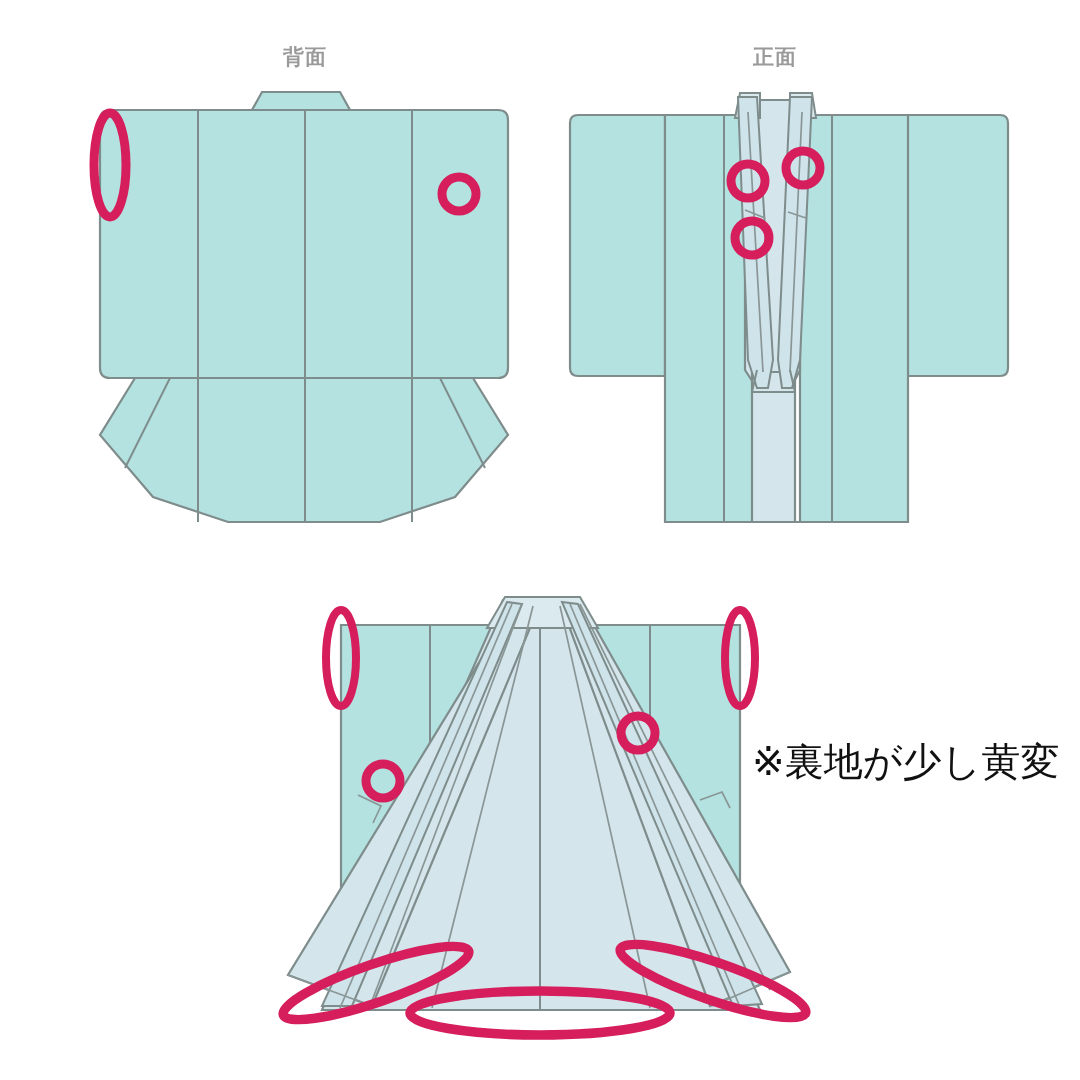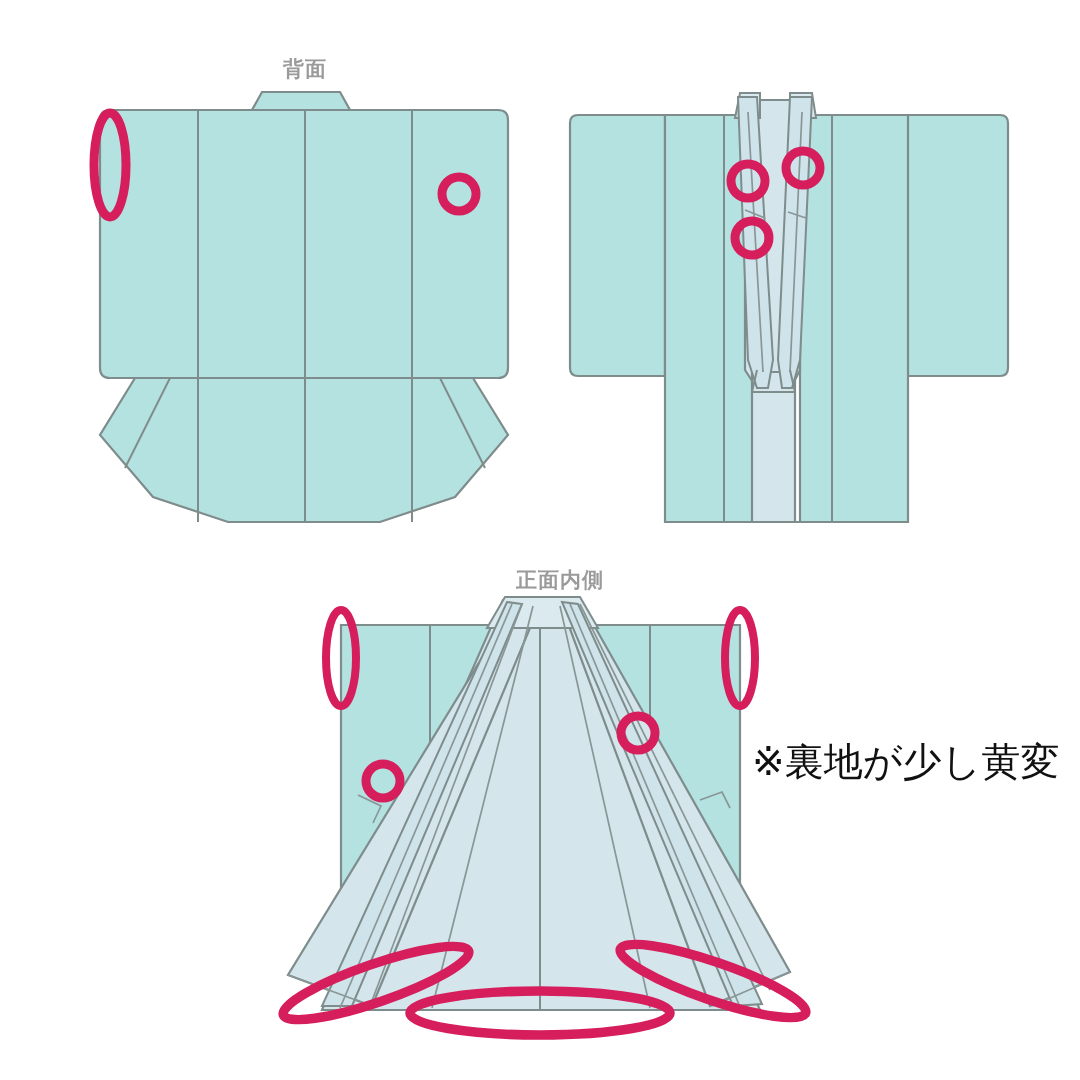--- a/index.html
+++ b/index.html
@@ -23,21 +23,20 @@
   .view-label {
     position: absolute;
     font-family: "Liberation Sans", sans-serif;
     font-weight: bold;
     font-size: 21px;
     letter-spacing: 1px;
     color: #9a9a9a;
     text-align: center;
     white-space: nowrap;
     user-select: none;
-    margin-top: 12px;
   }
   #label-back  { left: 205px; top: 43px; width: 200px; }
   #label-front { left: 675px; top: 43px; width: 200px; }
   #label-inner { left: 435px; top: 554px; width: 250px; }
 
   .note-text {
     position: absolute;
     left: 752px;
     top: 735px;
     font-family: "DejaVu Sans", sans-serif;
@@ -65,22 +64,22 @@
   .mark-thin   { fill: none; stroke: #d61e5c; stroke-width: 8; }
   .mark-hem    { fill: none; stroke: #d61e5c; stroke-width: 9.5; }
 </style>
 </head>
 <body>
 
 <div id="board">
 
   <div class="view-label" id="label-back">背面</div>
 
-
-  <div class="view-label" id="label-inner">正面内側</div>
+  <div class="view-label" id="label-front">正面</div>
+
 
   <svg class="fig" id="fig-back" width="1080" height="1080">
 
     <path class="cloth" d="M 262 92 L 340 92 L 350 110 L 252 110 Z"></path>
 
     <path class="cloth" d="M 110 110
              L 498 110
              Q 508 110 508 120
              L 508 368
              Q 508 378 498 378

